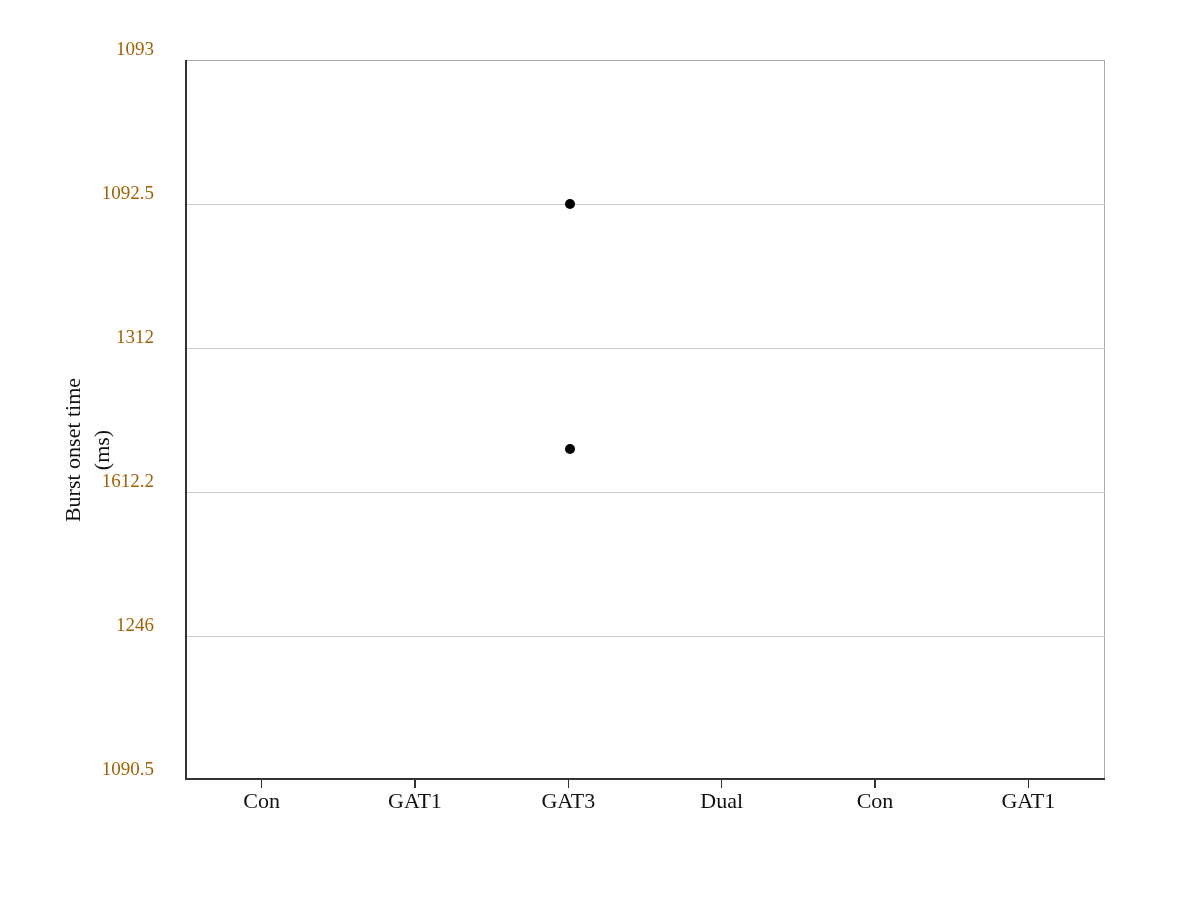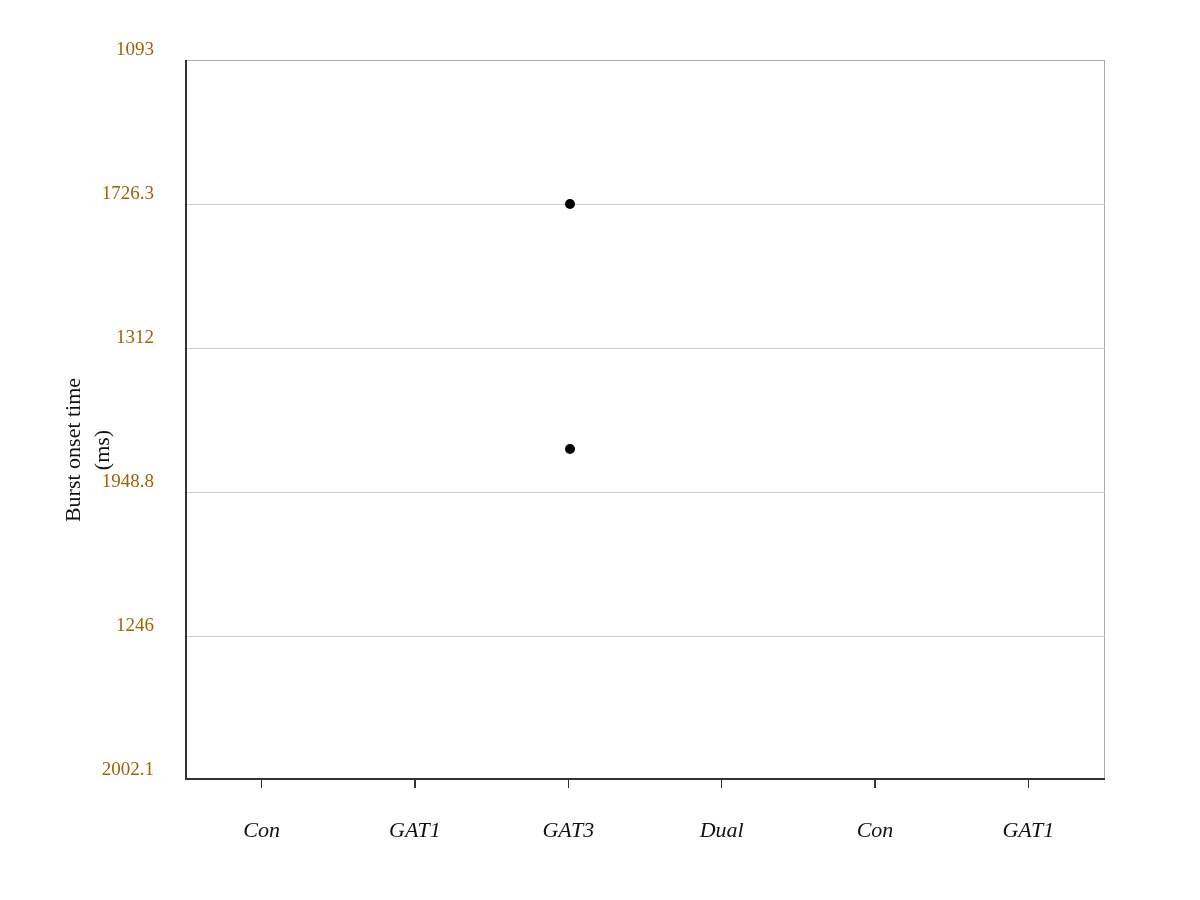--- a/index.html
+++ b/index.html
@@ -80,27 +80,26 @@
     .h-gridline {
       position: absolute;
       left: 0;
       right: 0;
       height: 1px;
       background: #ccc;
     }
     
     .x-labels {
       position: absolute;
-      bottom: 3px;
+      bottom: 32px;
       left: 110px;
       right: 20px;
       height: 40px;
       display: flex;
       align-items: flex-start;
-      font-style: italic;
     }
     .x-label {
       flex: 1;
       text-align: center;
       font-size: 22px;
       color: #111;
     }
     
     .x-ticks {
       position: absolute;
@@ -145,33 +144,33 @@
     <div class="h-gridline" style="top: 576px;"></div>
         <div class="h-gridline" style="top: 432px;"></div>
         <div class="h-gridline" style="top: 288px;"></div>
         <div class="h-gridline" style="top: 144px;"></div>
         <div class="data-point" style="left: 383.333px; top: 388.8px;"></div>
         <div class="data-point" style="left: 383.333px; top: 144px;"></div>
       </div>
 
     <div class="y-ticks" id="yTicks">
         <div class="y-tick" style="top: 720px;">
-          <span class="y-tick-label">2002.1</span>
+          <span class="y-tick-label">1090.5</span>
         </div>
         <div class="y-tick" style="top: 576px;">
           <span class="y-tick-label">1246</span>
         </div>
         <div class="y-tick" style="top: 432px;">
-          <span class="y-tick-label">1948.8</span>
+          <span class="y-tick-label">1612.2</span>
         </div>
         <div class="y-tick" style="top: 288px;">
           <span class="y-tick-label">1312</span>
         </div>
         <div class="y-tick" style="top: 144px;">
-          <span class="y-tick-label">1726.3</span>
+          <span class="y-tick-label">1092.5</span>
         </div>
         <div class="y-tick" style="top: 0px;">
           <span class="y-tick-label">1093</span>
         </div>
       </div>
 
     <div class="x-ticks" id="xTicks">
         <div class="x-tick-mark">
           <div class="x-tick-line"></div>
         </div>

